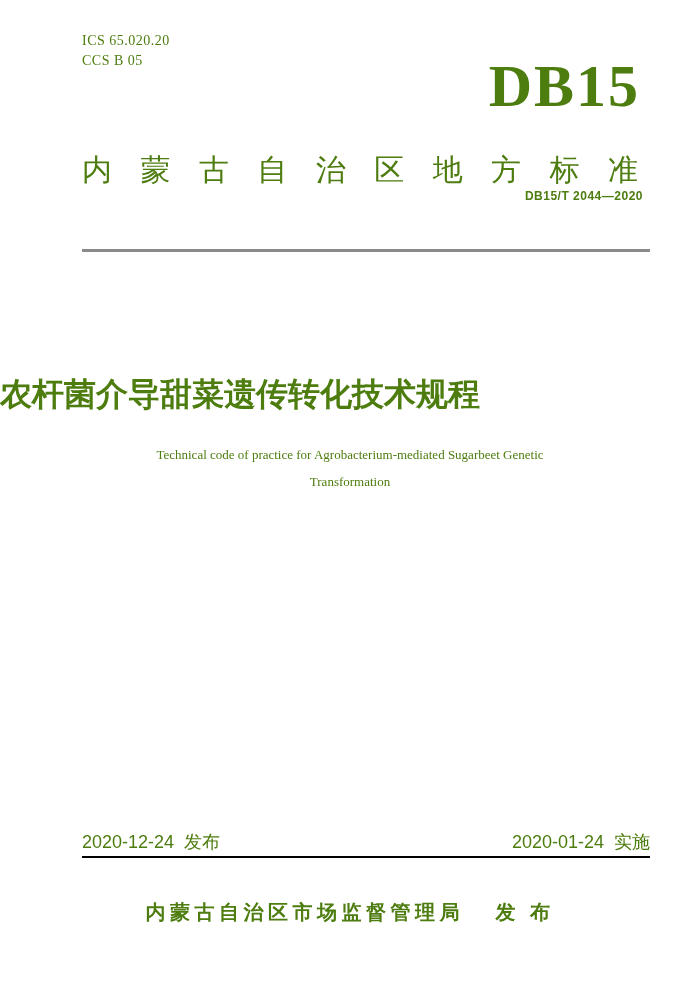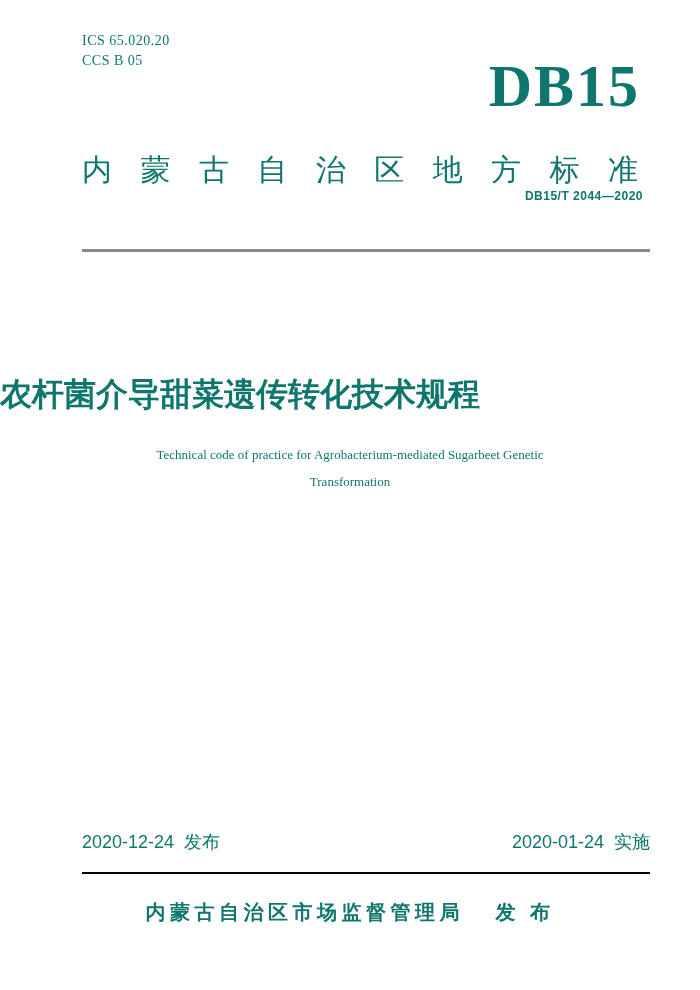--- a/index.html
+++ b/index.html
@@ -100,21 +100,21 @@
   .dates-row {
     position: absolute;
     left: 82px;
     top: 832px;
     width: 568px;
     display: flex;
     justify-content: space-between;
     align-items: baseline;
     font-size: 18px;
     line-height: 21px;
-    padding-bottom: 19px;
+    padding-bottom: 3px;
     border-bottom: 2px solid #000000;
     white-space: nowrap;
   }
   .date-item { display: inline-block; }
   .date-item .date-label { margin-left: 5px; }
 
   .publisher-row {
     position: absolute;
     left: 0;
     right: 0;
@@ -124,21 +124,21 @@
     line-height: 24px;
     font-weight: 700;
     white-space: nowrap;
   }
   .publisher-org { letter-spacing: 4.5px; }
   .publish-label { margin-left: 26px; letter-spacing: 4.5px; }
 </style>
 </head>
 <body>
 
-<div class="page" style="background: rgb(255, 255, 255); color: #0f766e;">
+<div class="page" style="background: rgb(255, 255, 255); color: #4d7c0f;">
 
   <div class="ics-block">
     <div>ICS 65.020.20</div>
     <div>CCS B 05</div>
   </div>
 
   <div class="db-logo">DB15</div>
 
   <div class="category-banner">内蒙古自治区地方标准</div>
 

